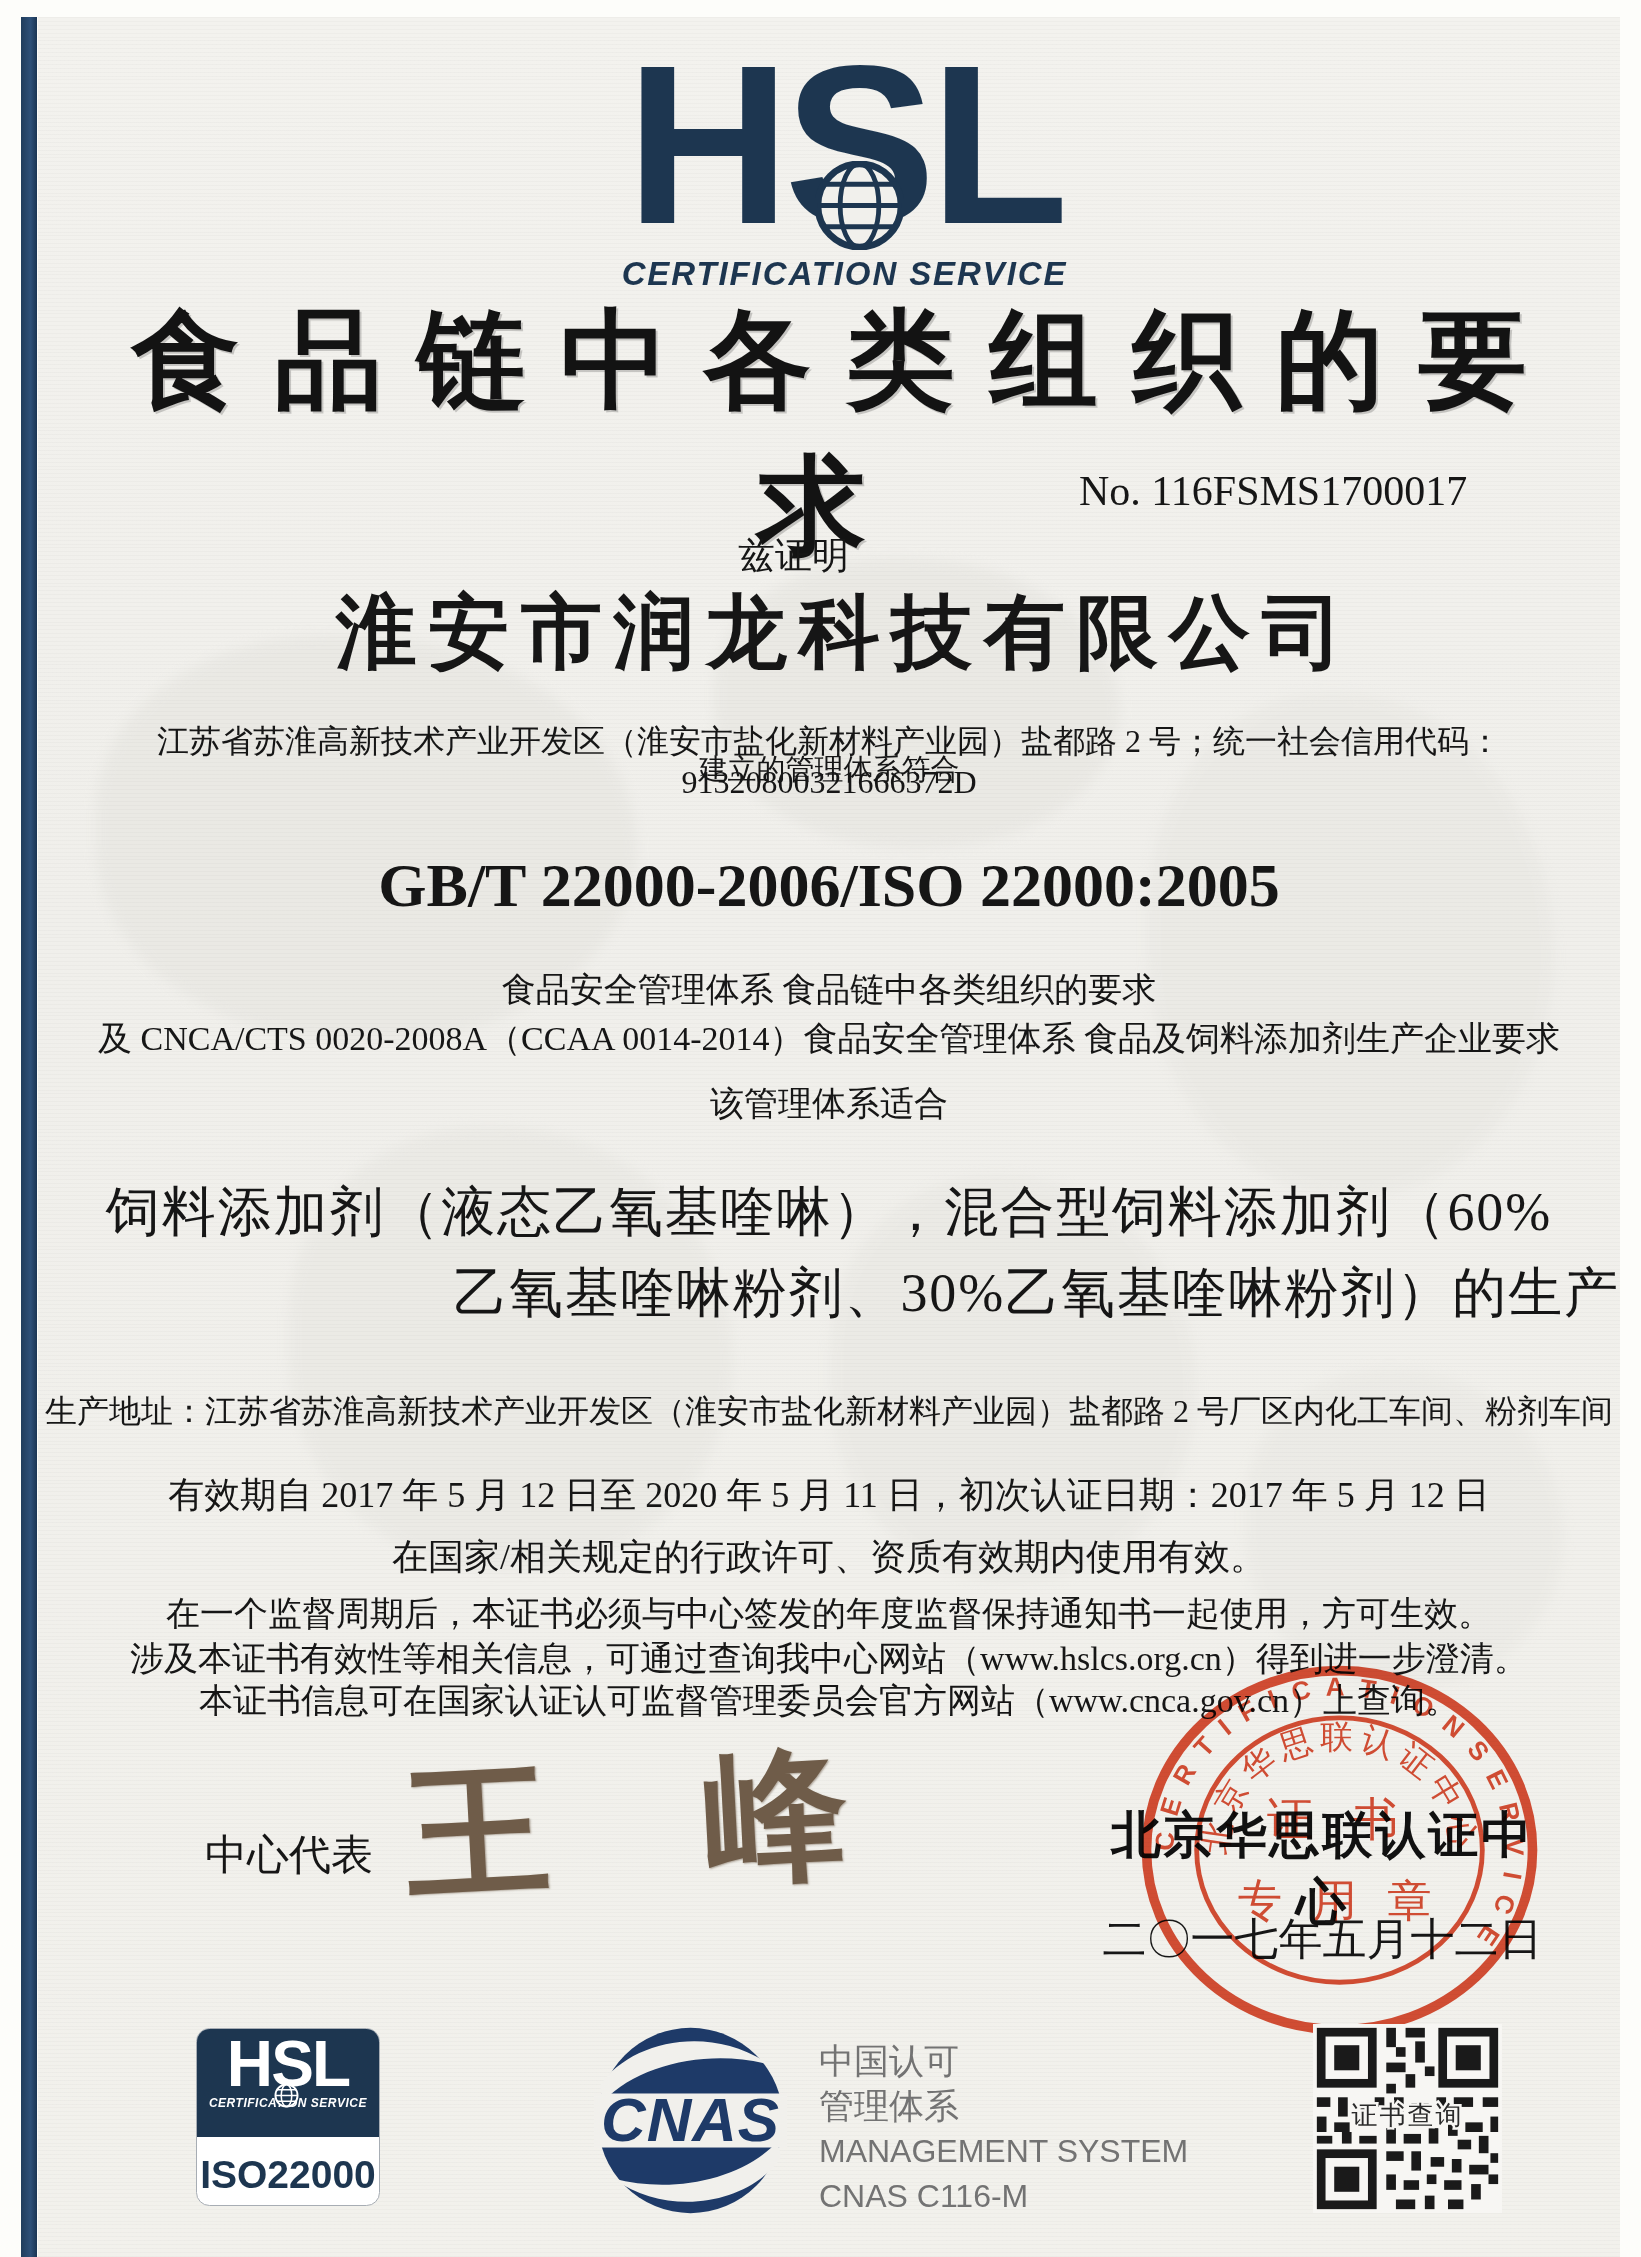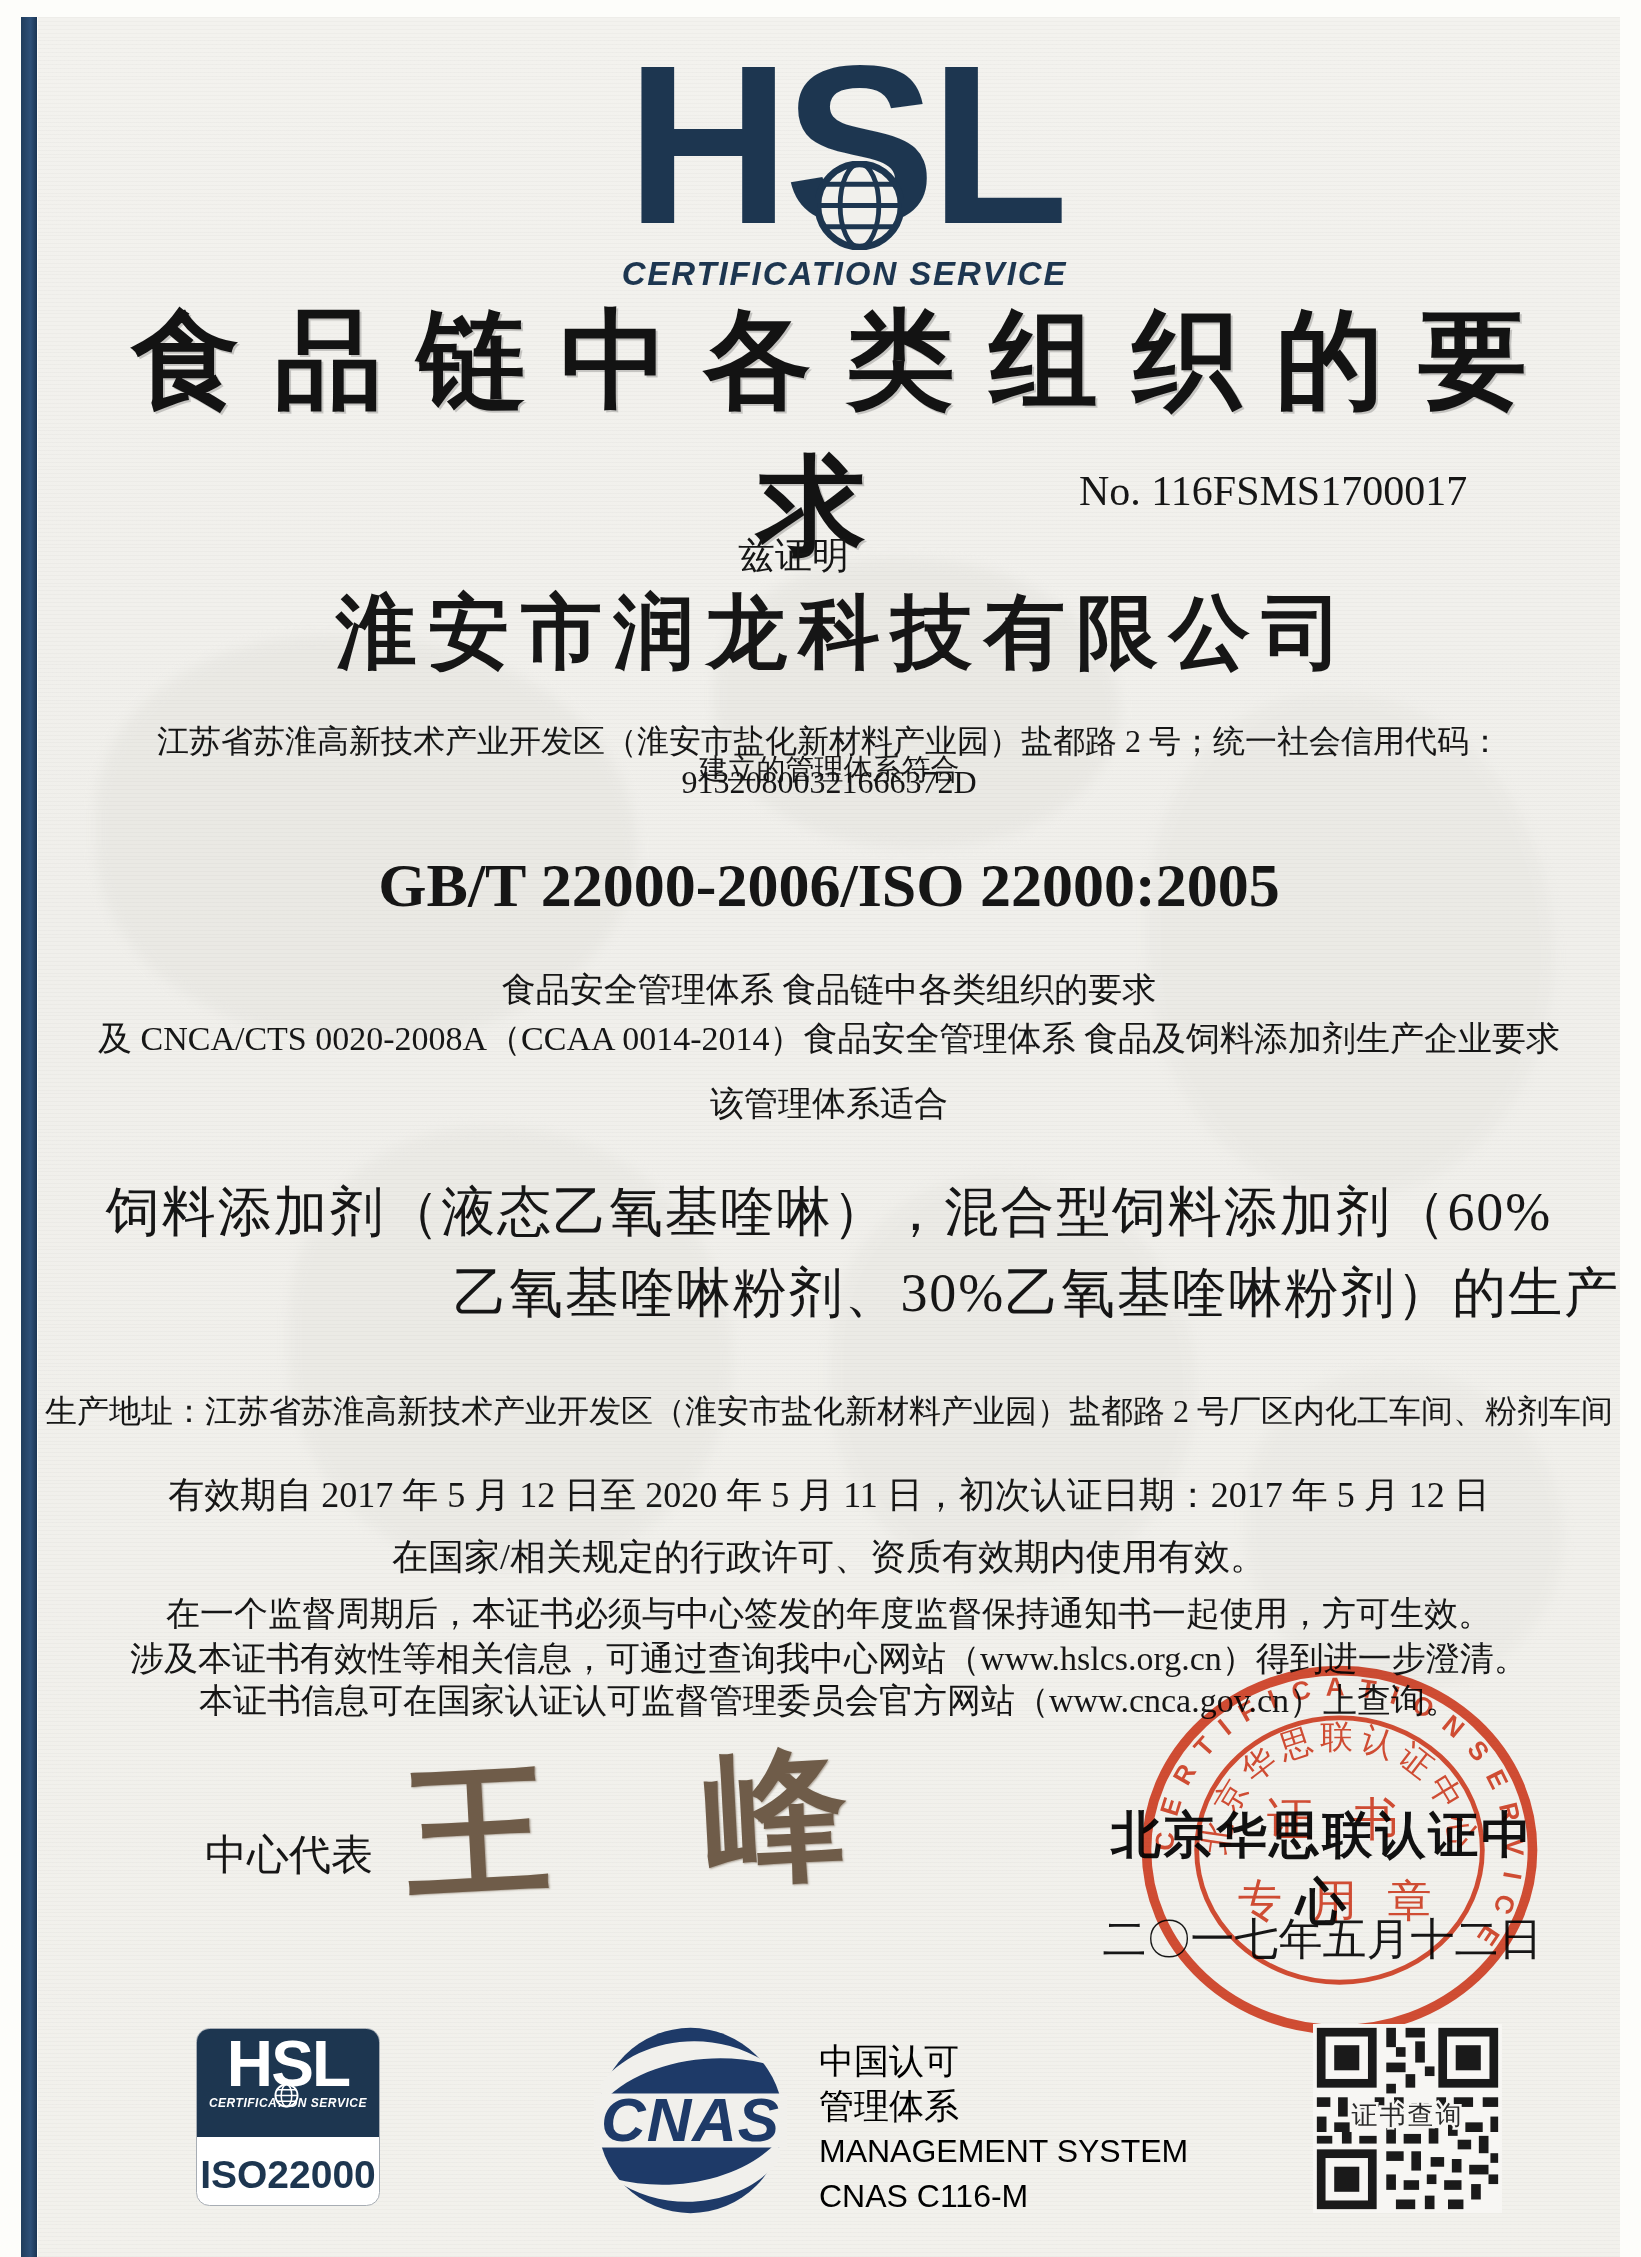--- a/index.html
+++ b/index.html
@@ -54,21 +54,21 @@
         border-radius:13.5px;overflow:hidden;background:#fff;}
   .badge-top{position:relative;height:108px;background:#1d3650;text-align:center;color:#fff;}
   .badge-hsl{font-family:"Liberation Sans",sans-serif;font-weight:900;font-size:64px;line-height:1.1;
         letter-spacing:-1.9px;}
   .badge-globe{position:absolute;left:77px;top:54px;}
   .badge-tag{font-family:"Liberation Sans",sans-serif;font-weight:bold;font-style:italic;font-size:12px;
         letter-spacing:0.5px;margin-top:-3.9px;}
   .badge-bottom{height:76px;display:flex;align-items:center;justify-content:center;
         font-family:"Liberation Sans",sans-serif;font-weight:800;font-size:39px;color:#1d3650;}
   .cnas{position:absolute;left:594px;top:2024px;}
-  .cnas-text{position:absolute;left:819px;top:2039px;line-height:45px;color:#000000;}
+  .cnas-text{position:absolute;left:819px;top:2039px;line-height:45px;color:#737373;}
   .cnas-text .zh{font-size:35px;font-family:"Liberation Serif",serif;}
   .cnas-text .en{font-size:32px;font-family:"Liberation Sans",sans-serif;}
   .qr{position:absolute;left:1313px;top:2024px;}
 </style>
 </head>
 <body>
 
 <div class="page">
   <div class="paper">
     <div class="wm" style="left:58px;top:618px;width:541px;height:406px;"></div>

